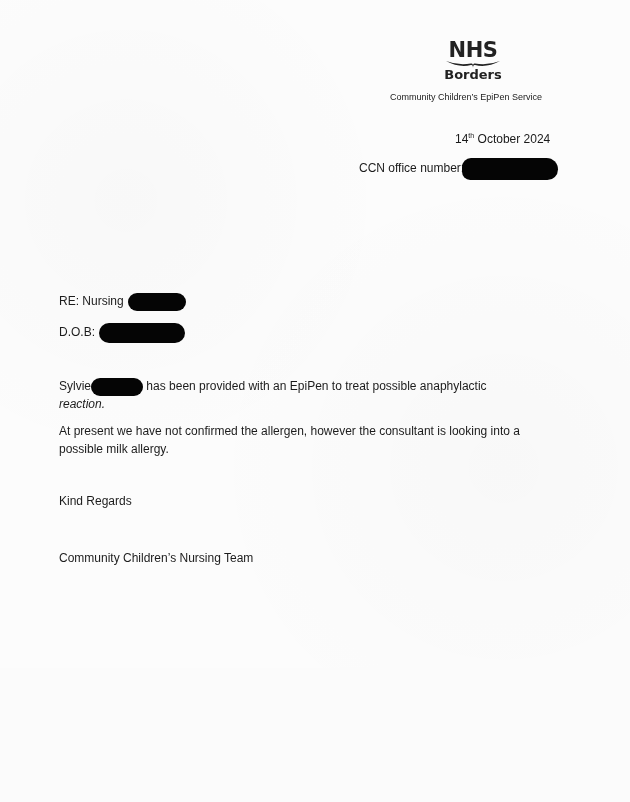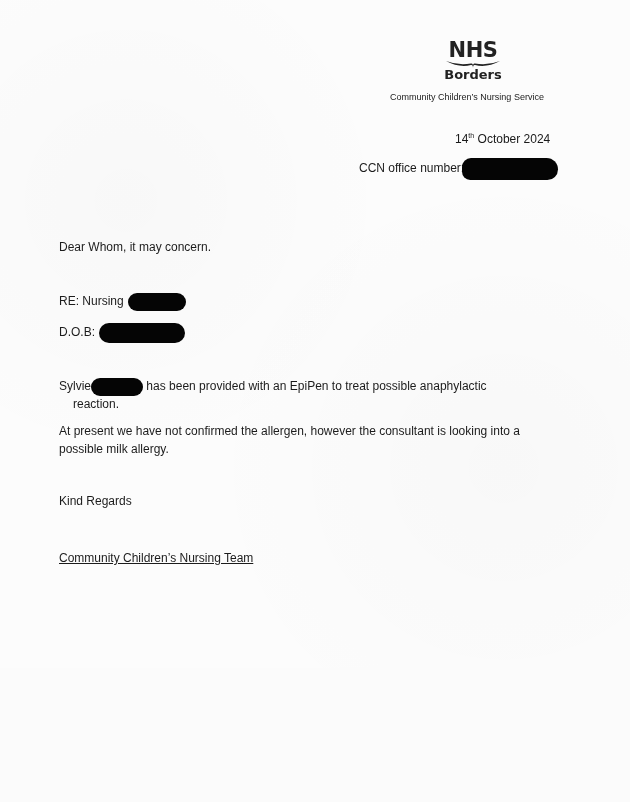--- a/index.html
+++ b/index.html
@@ -89,50 +89,49 @@
     font-size: 12px;
     line-height: 15px;
     color: #1c1c1c;
   }
 
   .salutation { left: 59px; top: 240px; }
   .re { left: 59px; top: 293px; }
   .dob { left: 59px; top: 323px; }
 
   .p1 { left: 59px; top: 378px; }
-  .p1b { left: 73px; top: 397px; }
+  .p1b { left: 59px; top: 397px; font-style: italic; }
   .p2 { left: 59px; top: 424px; }
   .p2b { left: 59px; top: 442px; }
   .p3 { left: 59px; top: 470px; }
 
   .closing { left: 59px; top: 494px; }
-  .signature { left: 59px; top: 551px; text-decoration: underline; }
+  .signature { left: 59px; top: 551px; }
 </style>
 </head>
 <body>
 
 <div class="page">
 
   <div class="logo">
     <div class="logo-nhs">NHS</div>
     <svg class="logo-swoosh" viewBox="0 0 56 9">
       <path d="M1 1 Q14 8 26 5 Q28 4.5 28 8 Q28 4.5 30 5 Q42 8 55 1 Q42 6 30 3.5 Q28 3 28 5.5 Q28 3 26 3.5 Q14 6 1 1 Z" fill="#222"></path>
     </svg>
     <div class="logo-region">Borders</div>
   </div>
 
-  <div class="abs service">Community Children’s Nursing Service</div>
+  <div class="abs service">Community Children’s EpiPen Service</div>
 
   <div class="abs date"><span>14</span><sup>th</sup> <span>October 2024</span></div>
 
   <div class="abs office">
     <span class="office-label">CCN office number:</span><span class="redact" style="width:96px;height:22px;margin-left:-2px;border-radius:11px 14px 13px 10px;"></span>
   </div>
 
-  <div class="abs body-text salutation">Dear Whom, it may concern.</div>
 
   <div class="abs body-text re">
     <span>RE: Nursing</span>
     <span class="redact" style="width:58px;height:18px;margin-left:1px;border-radius:9px;"></span>
   </div>
 
   <div class="abs body-text p1">
     <span>Sylvie</span><span class="redact" style="width:52px;height:18px;border-radius:9px;"></span><span> has been provided with an EpiPen to treat possible anaphylactic</span>
   </div>
 

